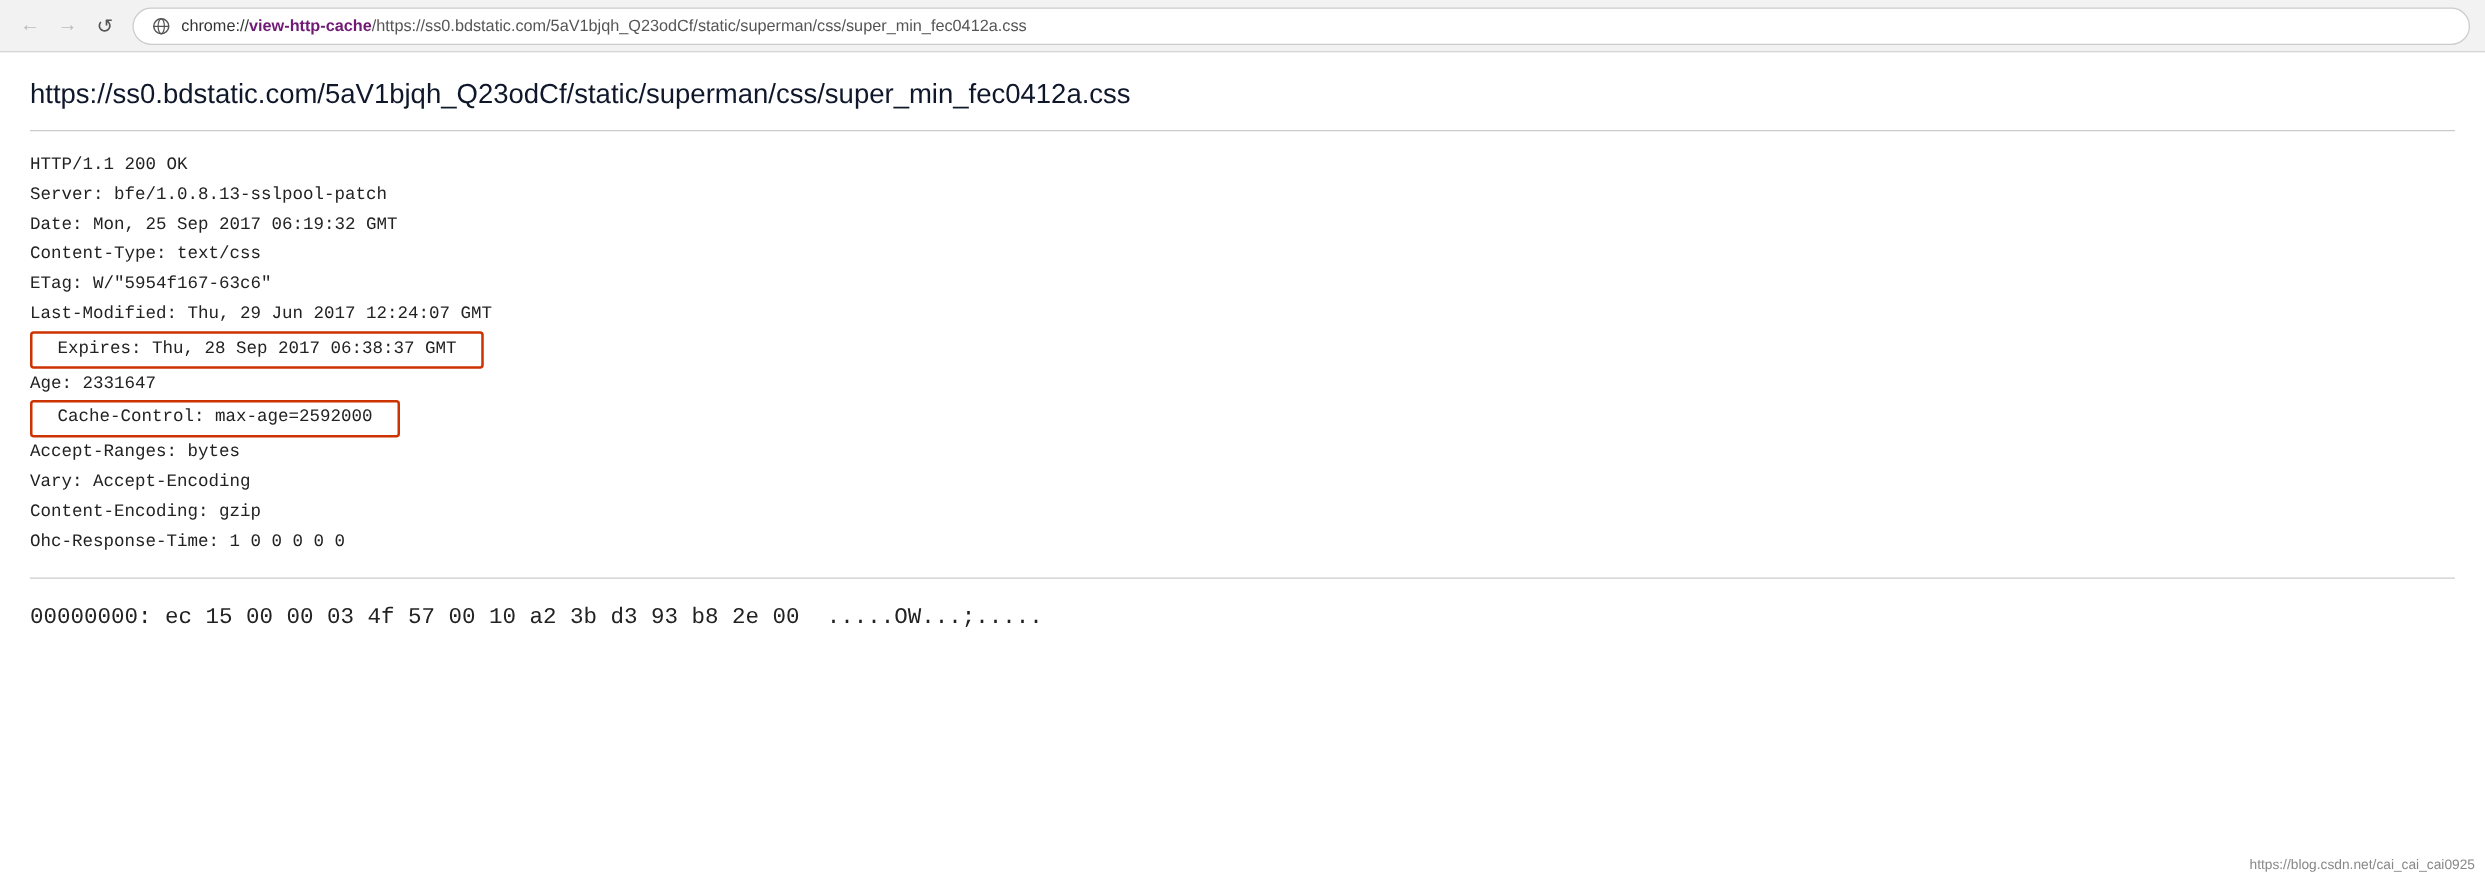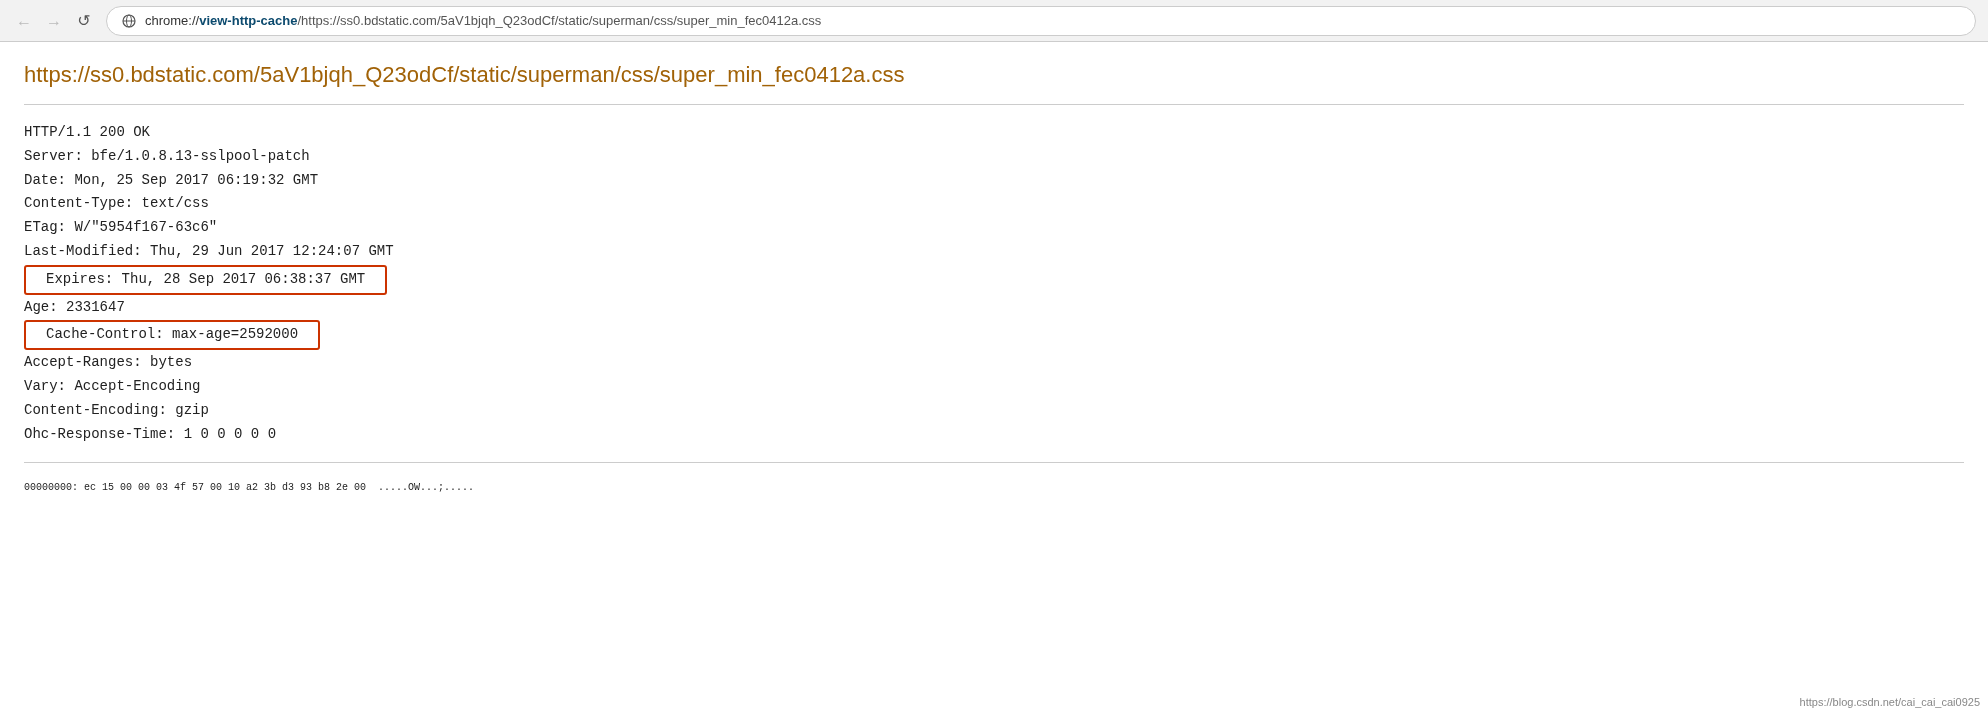--- a/index.html
+++ b/index.html
@@ -78,38 +78,38 @@
       white-space: nowrap;
       overflow: hidden;
       text-overflow: ellipsis;
     }
 
     .address-bar-text .scheme {
       color: #333;
     }
 
     .address-bar-text .host {
-      color: #0c4a6e;
+      color: #701a75;
       font-weight: bold;
     }
 
     .address-bar-text .path {
       color: #555;
     }
 
     
     .page-content {
       background: white;
       padding: 20px 24px;
       min-height: calc(716px - 42px);
     }
 
     .page-url {
       font-size: 22px;
-      color: #a16207;
+      color: #0f172a;
       font-family: Arial, sans-serif;
       margin-bottom: 16px;
       font-weight: normal;
     }
 
     .divider {
       border: none;
       border-top: 1px solid #ccc;
       margin: 0 0 16px 0;
     }
@@ -136,33 +136,33 @@
     }
 
     .divider2 {
       border: none;
       border-top: 1px solid #ccc;
       margin: 16px 0;
     }
 
     .hex-dump {
       font-family: 'Courier New', Courier, monospace;
-      font-size: 10px;
+      font-size: 18px;
       line-height: 1.7;
       color: #222;
     }
 
     .hex-line {
       display: block;
       white-space: pre;
     }
 
     .bottom-bar {
       position: fixed;
-      bottom: 6px;
+      bottom: 16px;
       right: 0;
       font-size: 11px;
       color: #888;
       padding: 2px 8px;
       font-family: Arial, sans-serif;
     }
   </style>
 </head>
 <body>
 

